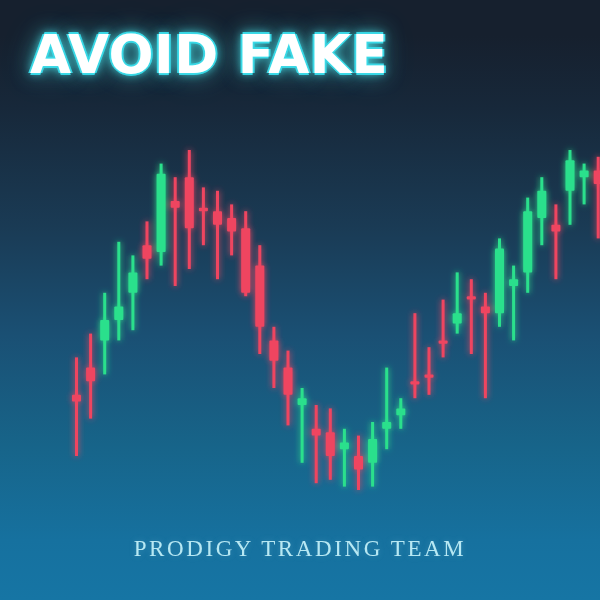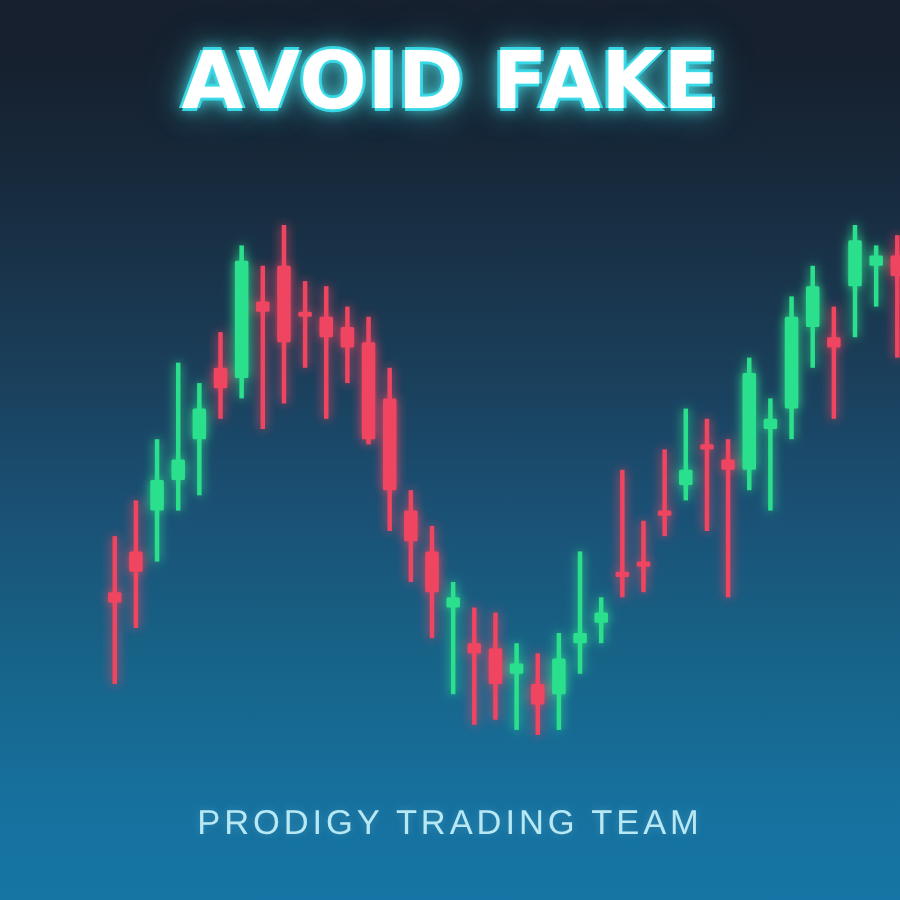--- a/index.html
+++ b/index.html
@@ -23,22 +23,23 @@
         #16719f 90%,
         #1675a4 100%);
   }
 
   
   #title-block {
     position: absolute;
     left: 0;
     right: 0;
     top: 28px;
-    text-align: center;
+    text-align: left;
     z-index: 5;
+    padding-left: 30px;
   }
   .title-line {
     display: block;
     color: #ffffff;
     font-weight: bold;
     font-size: 53px;
     line-height: 53px;
     letter-spacing: 0.5px;
     margin: 0 0 8px 0;
     text-shadow:
@@ -70,21 +71,21 @@
     right: 0;
     bottom: 38px;
     text-align: center;
     z-index: 5;
   }
   #brand-text {
     color: #b7e8f3;
     font-size: 23px;
     letter-spacing: 2.6px;
     font-weight: normal;
-    font-family: Liberation Sans, sans-serif;
+    font-family: Liberation Serif, serif;
     text-shadow: 0 0 6px rgba(160,226,242,0.25);
   }
 </style>
 </head>
 <body>
 
 <div id="poster">
 
   <svg id="chart" viewBox="0 0 600 600" preserveAspectRatio="none" aria-hidden="true">
       <defs>

